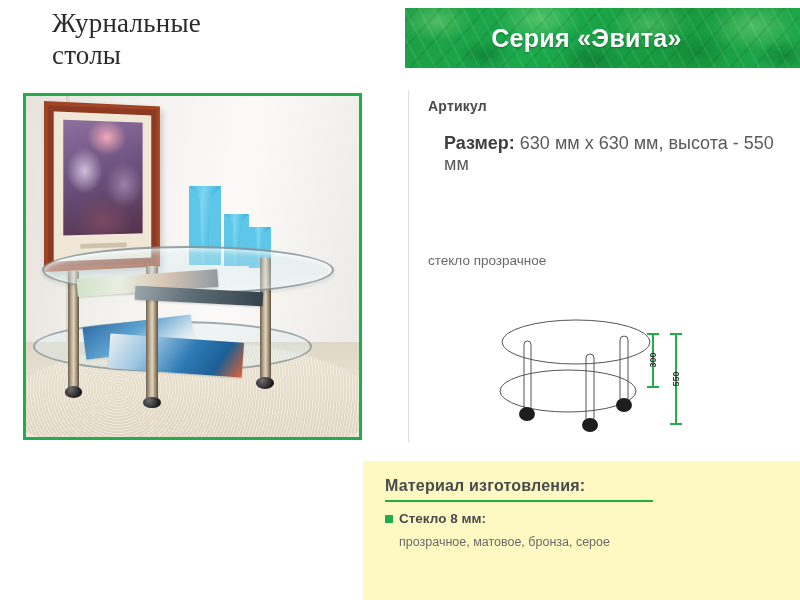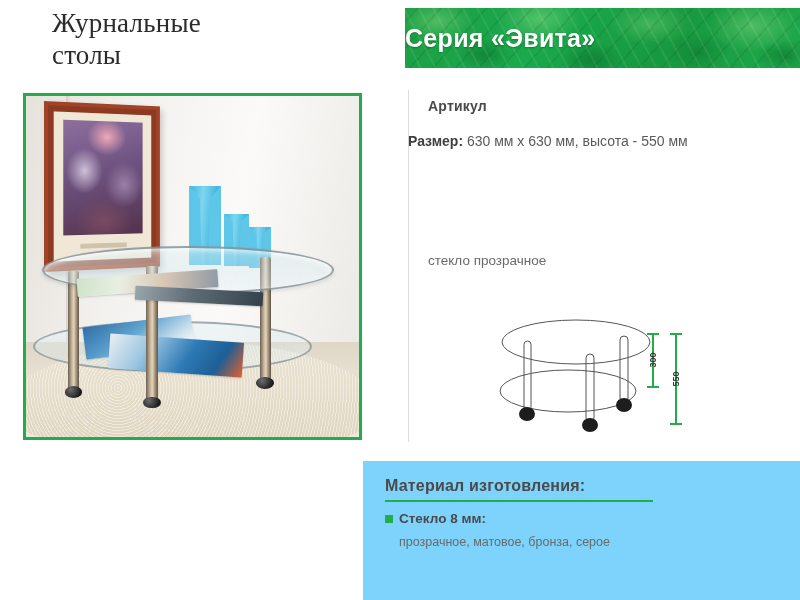--- a/index.html
+++ b/index.html
@@ -58,21 +58,21 @@
     position: absolute;
     inset: 0;
     background:
       repeating-linear-gradient(62deg, rgba(255,255,255,.07) 0 2px, rgba(0,0,0,0) 2px 13px),
       repeating-linear-gradient(-48deg, rgba(0,60,20,.10) 0 2px, rgba(0,0,0,0) 2px 17px);
   }
   .series-banner .series-text {
     position: absolute;
     left: 0; right: 0; top: 50%;
     transform: translateY(-50%);
-    text-align: left;
+    text-align: center;
     color: #ffffff;
     font-size: 25px;
     font-weight: 700;
     letter-spacing: 0.3px;
     text-shadow: 0 1px 2px rgba(0,40,10,.35);
     padding-right: 32px;
     box-sizing: border-box;
   }
 
   
@@ -234,22 +234,22 @@
     letter-spacing: .2px;
   }
   .article-value {
     font-size: 25px;
     font-weight: 700;
     color: #22ac4b;
     letter-spacing: .2px;
   }
   .size-line {
     position: absolute;
-    left: 408px; top: 133px;
-    font-size: 14px;
+    left: 444px; top: 133px;
+    font-size: 18px;
     color: #5a5a5a;
   }
   .size-line .k { font-weight: 700; color: #3f3f3f; }
 
   
   .glass-opts {
     position: absolute;
     left: 428px; top: 253px;
     display: flex;
     gap: 36px;
@@ -264,21 +264,21 @@
     left: 498px; top: 312px;
     width: 210px; height: 120px;
   }
   .tech-drawing svg { display: block; }
 
   
   .materials-box {
     position: absolute;
     left: 363px; top: 461px;
     width: 437px; height: 139px;
-    background: #7dd3fc;
+    background: #fef9c3;
     box-sizing: border-box;
     padding: 16px 22px 0 22px;
   }
   .materials-title {
     font-size: 16px;
     font-weight: 700;
     color: #4a4a4a;
     letter-spacing: .2px;
     padding-bottom: 5px;
   }

